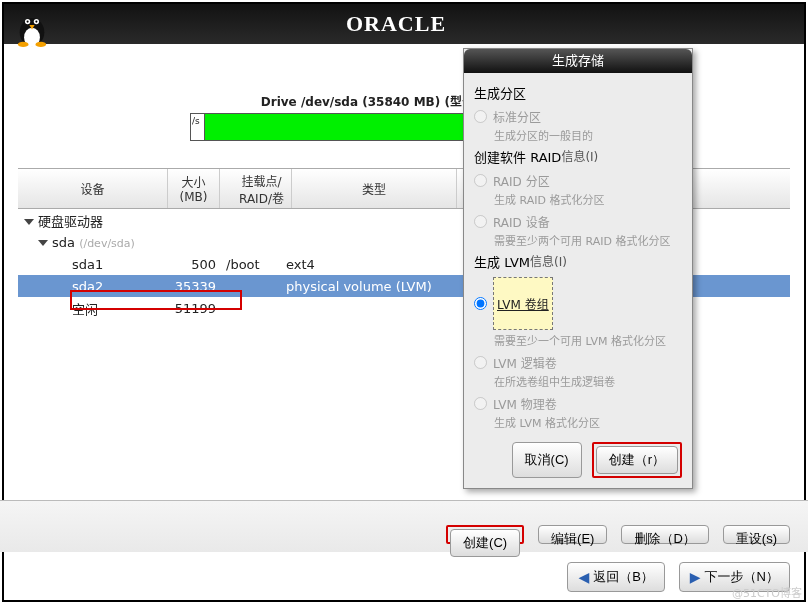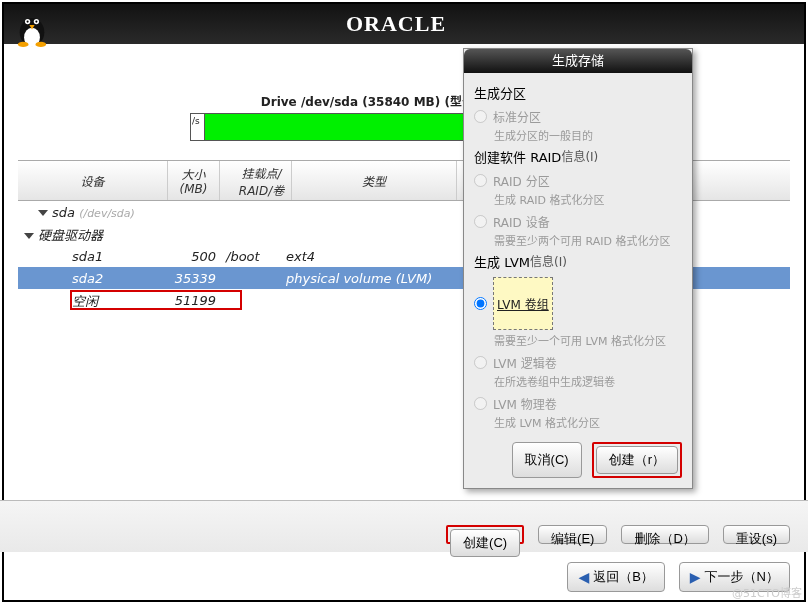--- a/index.html
+++ b/index.html
@@ -34,23 +34,22 @@
     height:28px; border:1px solid #555;
     background:#00f000;
     position:relative;
   }
   .drive-bar .seg {
     position:absolute; left:0; top:0; bottom:0; width:14px;
     background:#fff; border-right:1px solid #555;
     font-size:9px; line-height:10px; padding:2px 1px; text-align:left;
   }
   .table-wrap {
-    position:absolute; left:18px; top:160px; width:772px;
+    position:absolute; left:18px; top:168px; width:772px;
     border-top:1px solid #aaa;
-    font-style:italic;
   }
   .thead {
     display:flex; background:linear-gradient(#fff,#e5e5e5);
     border-bottom:1px solid #aaa; height:40px;
   }
   .th {
     border-right:1px solid #ccc;
     display:flex; align-items:center; justify-content:center;
     font-size:12px; padding:0 4px; text-align:center; color:#333;
   }
@@ -159,24 +158,24 @@
 <div class="table-wrap">
   <div class="thead">
     <div class="th w-dev">设备</div>
     <div class="th w-size">大小 (MB)</div>
     <div class="th w-mnt">挂载点/ RAID/卷</div>
     <div class="th w-type">类型</div>
     <div class="th w-fmt">格式</div>
   </div>
   <div class="tbody">
     <div class="row">
+      <div class="cell ind0"><span class="tri"></span><span>硬盘驱动器</span></div>
+    </div>
+    <div class="row">
       <div class="cell ind1"><span class="tri"></span><span>sda</span> <span class="muted">(/dev/sda)</span></div>
-    </div>
-    <div class="row">
-      <div class="cell ind0"><span class="tri"></span><span>硬盘驱动器</span></div>
     </div>
     <div class="row">
       <div class="cell ind2">sda1</div>
       <div class="cell csize">500</div>
       <div class="cell cmnt">/boot</div>
       <div class="cell ctype">ext4</div>
       <div class="cell cfmt"><span class="check"></span></div>
     </div>
     <div class="row sel">
       <div class="cell ind2">sda2</div>

